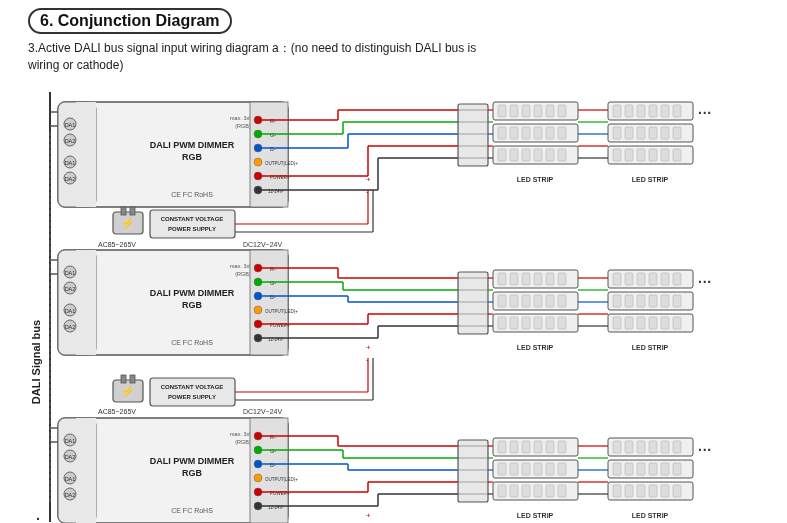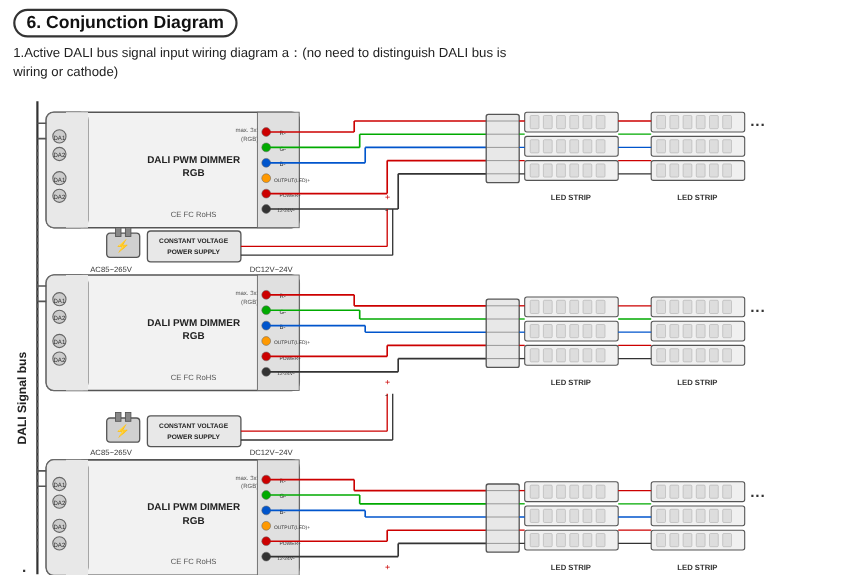--- a/index.html
+++ b/index.html
@@ -9,21 +9,21 @@
       background: #fff;
       font-family: Arial, sans-serif;
       overflow: hidden;
       position: relative;
     }
 
     .page-container {
       width: 787px;
       height: 523px;
       background: #fff;
-      padding: 8px 12px;
+      padding: 8px 28px;
       position: relative;
     }
 
     
     .section-title {
       display: inline-flex;
       align-items: center;
       border: 2.5px solid #333;
       border-radius: 14px;
       padding: 2px 10px;
@@ -44,21 +44,21 @@
 <body>
 
 <div class="page-container">
   
   <div class="section-title">
     <span>6. Conjunction Diagram</span>
   </div>
 
   
   <div class="subtitle">
-    <span>1.Active DALI bus signal input wiring diagram a：(no need to distinguish DALI bus is</span><br>
+    <span>3.Active DALI bus signal input wiring diagram a：(no need to distinguish DALI bus is</span><br>
     <span>wiring or  cathode)</span>
   </div>
 
   
   <svg width="775" height="445" viewBox="0 0 775 445" xmlns="http://www.w3.org/2000/svg" style="display:block; margin: 0 auto;">
 
     <text x="12" y="280" font-size="11" font-weight="bold" fill="#222" transform="rotate(-90, 12, 280)" text-anchor="middle">DALI Signal bus</text>
     <line x1="22" y1="10" x2="22" y2="440" stroke="#333" stroke-width="2"></line>
 
     <line x1="22" y1="50" x2="22" y2="420" stroke="#555" stroke-width="1.5" stroke-dasharray="4,2"></line>

